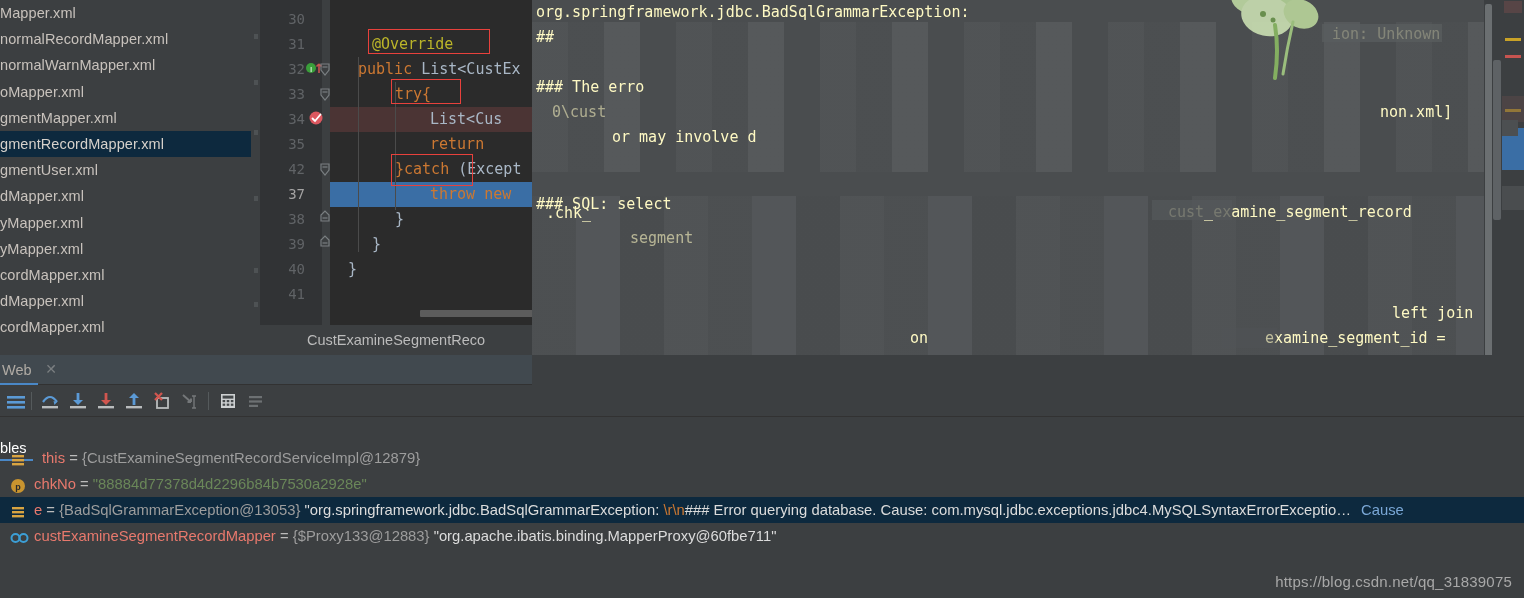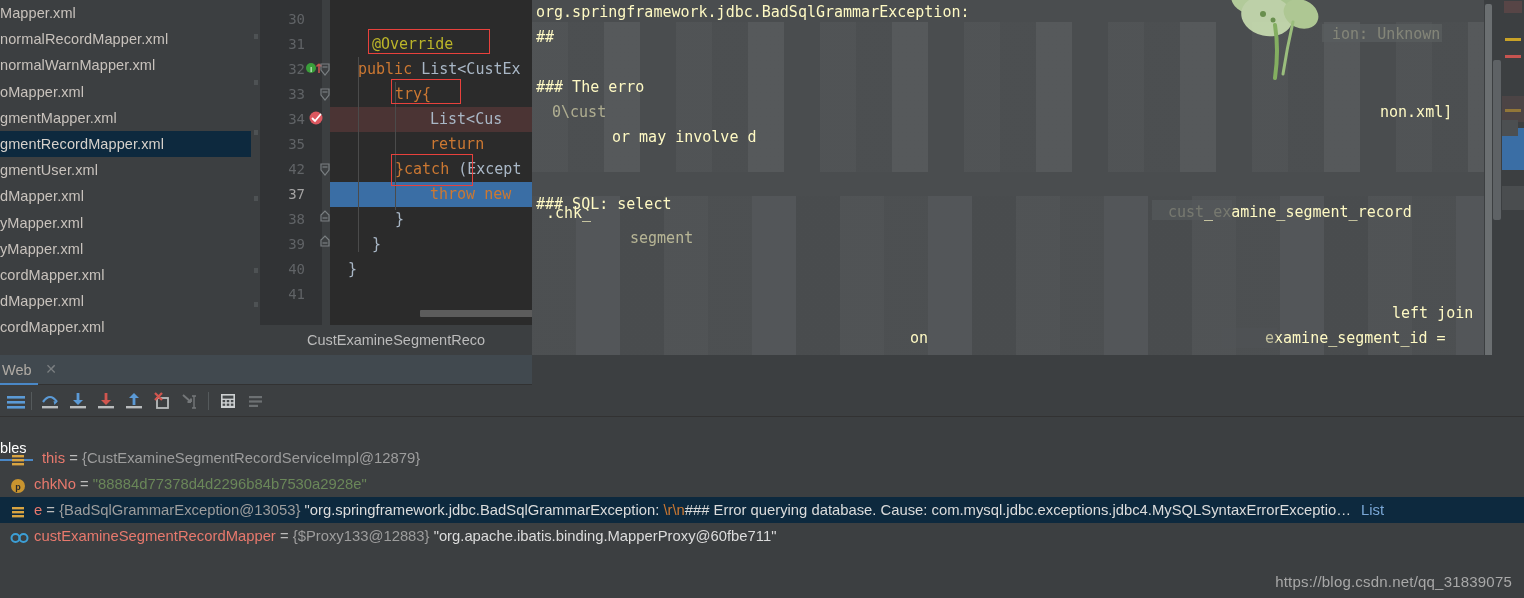--- a/index.html
+++ b/index.html
@@ -463,21 +463,21 @@
       <svg width="16" height="16" viewBox="0 0 16 16">
         <rect x="2" y="3" width="12" height="2.4" fill="#d9a441"></rect>
         <rect x="2" y="7" width="12" height="2.4" fill="#d9a441"></rect>
         <rect x="2" y="11" width="12" height="2.4" fill="#d9a441"></rect>
       </svg>
     </span>
     <span style="margin-left:34px;" class="vname">e</span>
     <span class="veq">=</span>
     <span class="vref">{BadSqlGrammarException@13053}</span>
     <span class="vbig">"org.springframework.jdbc.BadSqlGrammarException: </span><span class="vesc">\r\n</span><span class="vbig">### Error querying database.  Cause: com.mysql.jdbc.exceptions.jdbc4.MySQLSyntaxErrorExceptio…</span>
-    <span class="vview" style="margin-left:6px;">List</span>
+    <span class="vview" style="margin-left:6px;">Cause</span>
   </div>
 
   <div class="var-row" style="top:168px;">
     <span class="vi">
       <svg width="20" height="16" viewBox="0 0 20 16">
         <circle cx="5.5" cy="8" r="4" fill="none" stroke="#3c9fd6" stroke-width="2"></circle>
         <circle cx="13.5" cy="8" r="4" fill="none" stroke="#3c9fd6" stroke-width="2"></circle>
       </svg>
     </span>
     <span style="margin-left:34px;" class="vname">custExamineSegmentRecordMapper</span>

